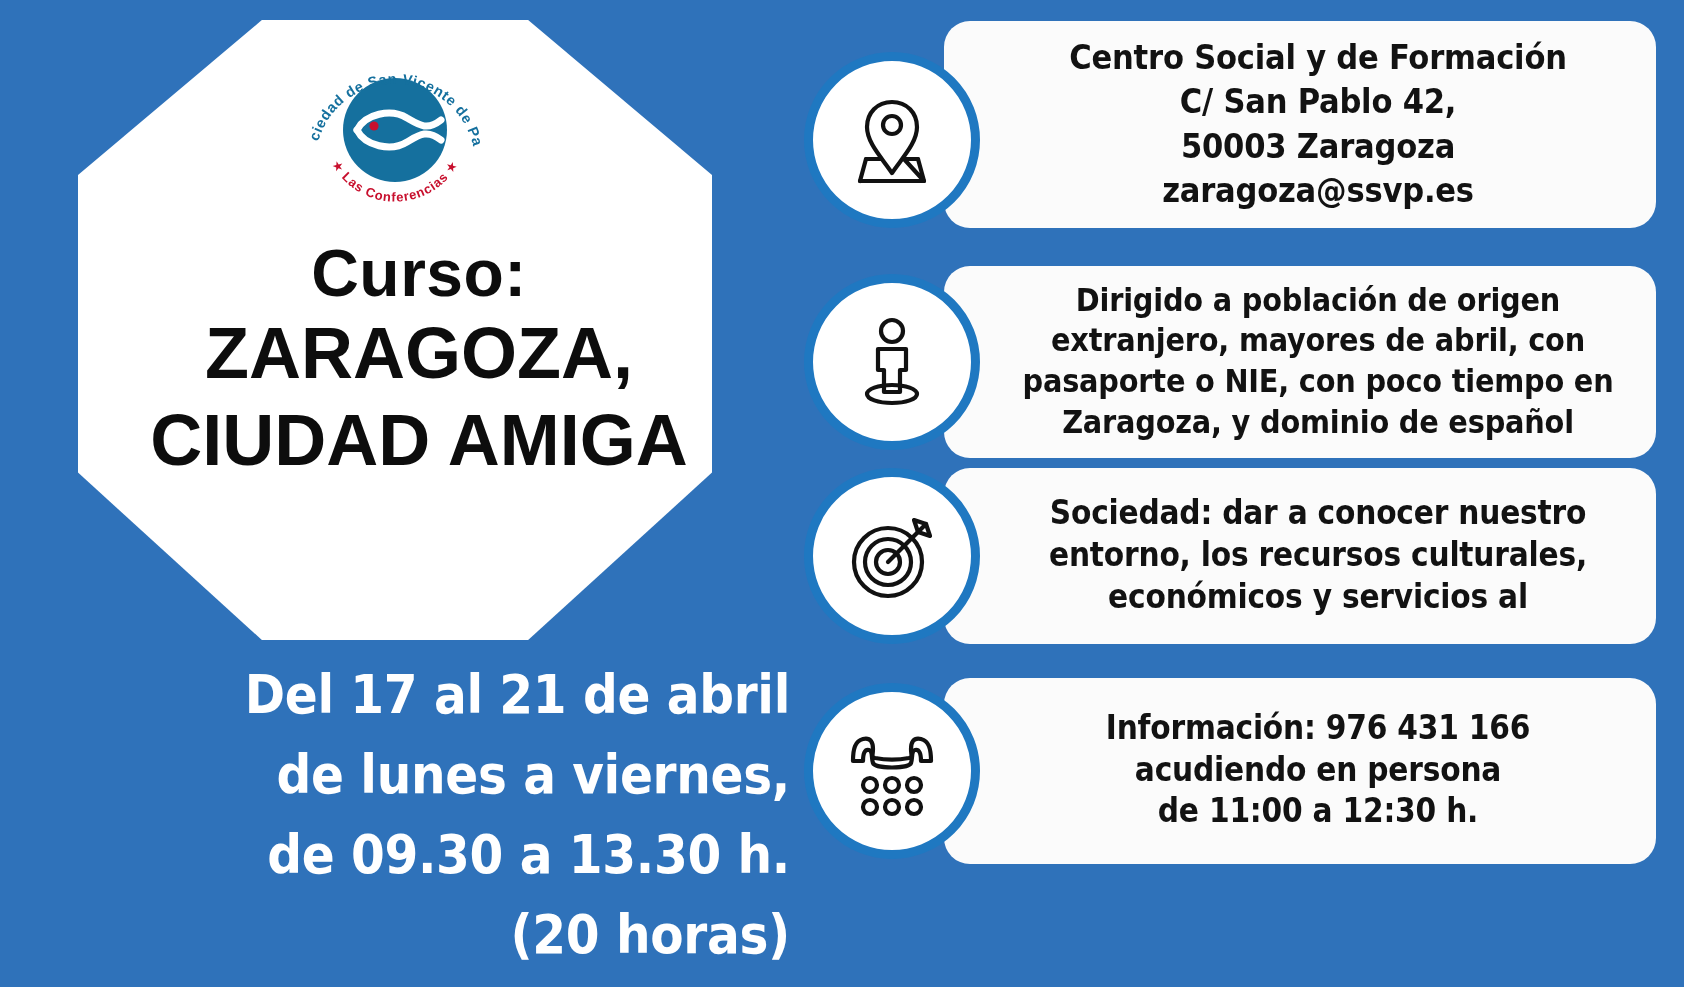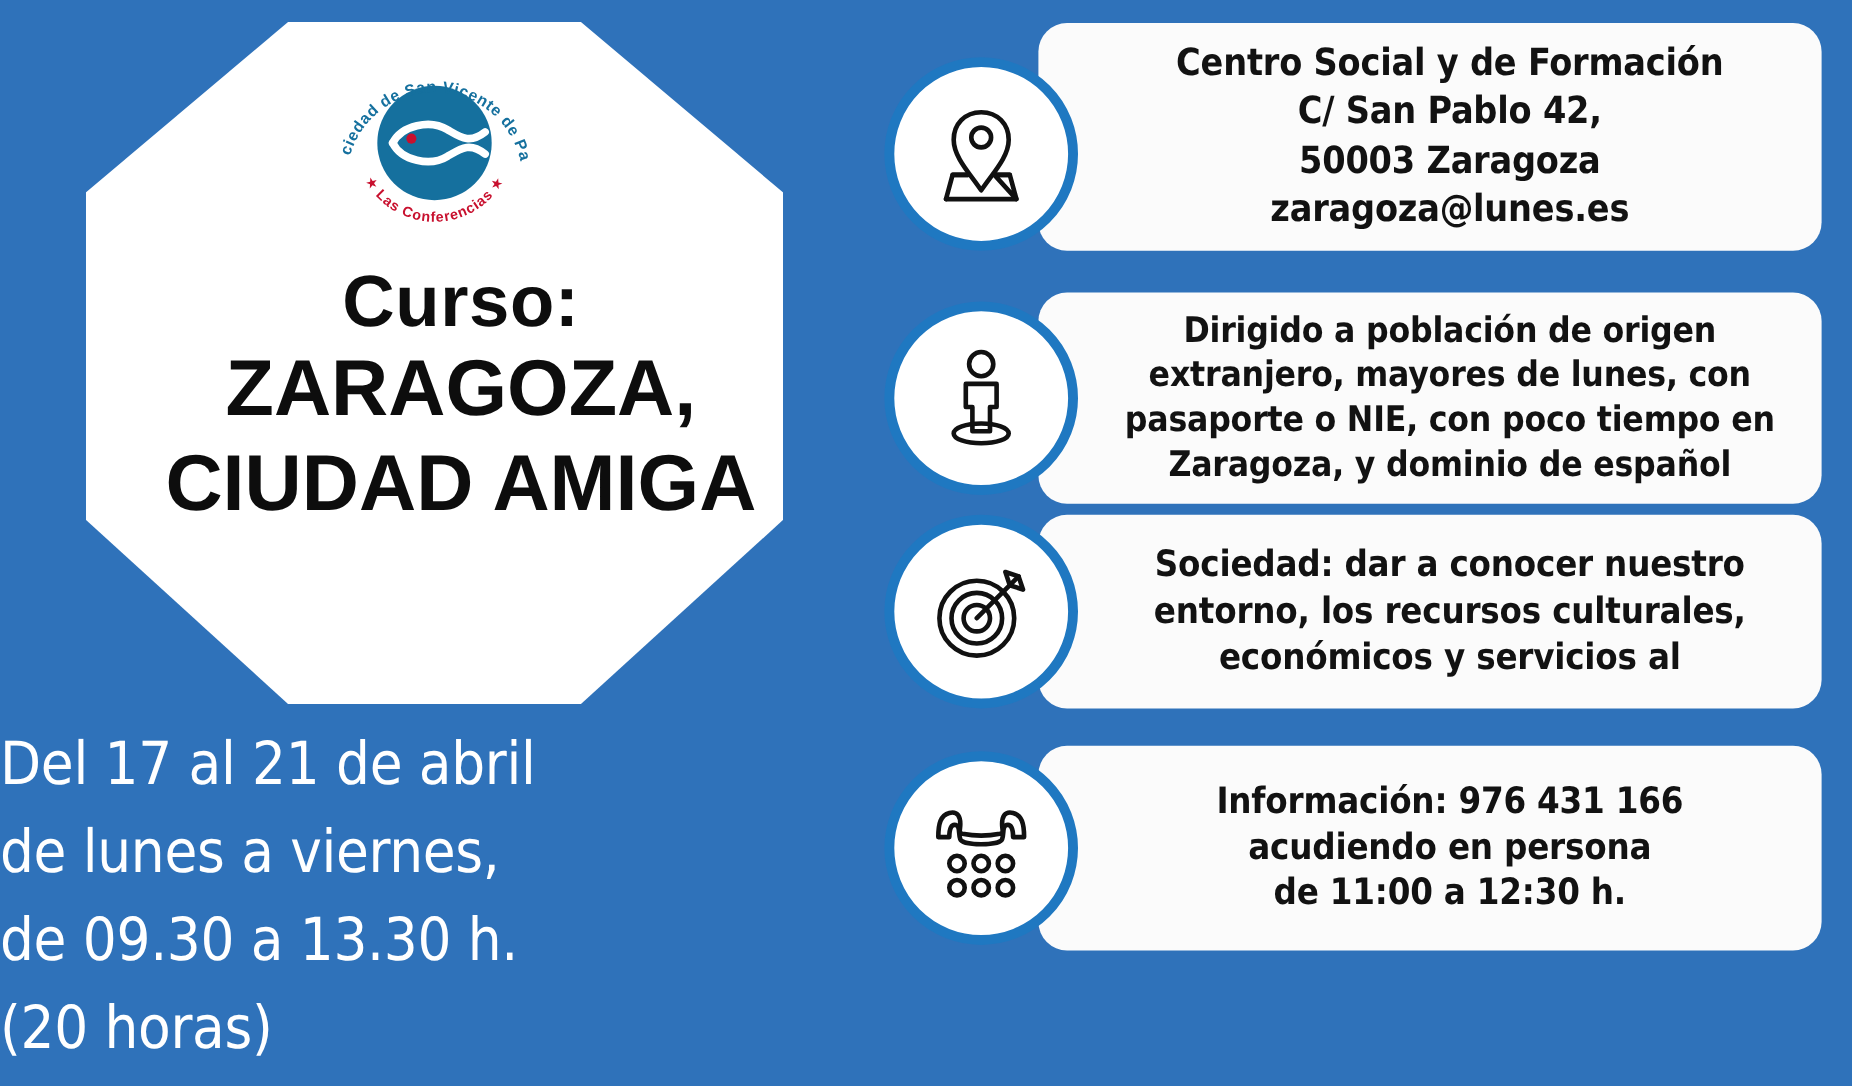--- a/index.html
+++ b/index.html
@@ -85,24 +85,24 @@
     line-height: 1.22;
     white-space: nowrap;
   }
 
   
   .schedule {
     position: absolute;
     left: 0;
     top: 655px;
     width: 790px;
-    text-align: left;
+    text-align: right;
     color: #ffffff;
     font-family: "DejaVu Sans Condensed", "Liberation Sans Narrow", "Liberation Sans", sans-serif;
-    font-weight: 400;
+    font-weight: 700;
     font-size: 54px;
     line-height: 1.48;
     letter-spacing: -0.3px;
   }
   .schedule div { white-space: nowrap; }
 
   
   .right-panel {
     position: absolute;
     left: 790px;
@@ -224,35 +224,35 @@
           <circle cx="52" cy="37" r="9"></circle>
           <path d="M 20,93 L 26,71 L 40,71 M 64,71 L 78,71 L 84,93 Z"></path>
           <path d="M 20,93 L 84,93"></path>
           <path d="M 26,71 L 40,71 M 64,71 L 78,71"></path>
         </svg>
       </div>
       <div class="info-card">
         <span class="ln">Centro Social y de Formación</span>
         <span class="ln">C/ San Pablo 42,</span>
         <span class="ln">50003 Zaragoza</span>
-        <span class="ln">zaragoza@lunes.es</span>
+        <span class="ln">zaragoza@ssvp.es</span>
       </div>
     </div>
 
     <div class="info-row r2">
       <div class="icon-badge">
         <svg width="104" height="104" viewBox="0 0 104 104" fill="none" stroke="#111111" stroke-width="4.2" stroke-linejoin="round" stroke-linecap="round">
           <circle cx="52" cy="21" r="11"></circle>
           <path d="M 38,39 L 66,39 L 66,60 L 60,60 L 60,82 L 44,82 L 44,60 L 38,60 Z"></path>
           <ellipse cx="52" cy="84" rx="25" ry="9"></ellipse>
         </svg>
       </div>
       <div class="info-card">
         <span class="ln">Dirigido a población de origen</span>
-        <span class="ln">extranjero, mayores de lunes, con</span>
+        <span class="ln">extranjero, mayores de abril, con</span>
         <span class="ln">pasaporte o NIE, con poco tiempo en</span>
         <span class="ln">Zaragoza, y dominio de español</span>
       </div>
     </div>
 
     <div class="info-row r3">
       <div class="icon-badge">
         <svg width="104" height="104" viewBox="0 0 104 104" fill="none" stroke="#111111" stroke-width="4.2" stroke-linejoin="round" stroke-linecap="round">
           <circle cx="48" cy="58" r="34"></circle>
           <circle cx="48" cy="58" r="23"></circle>

